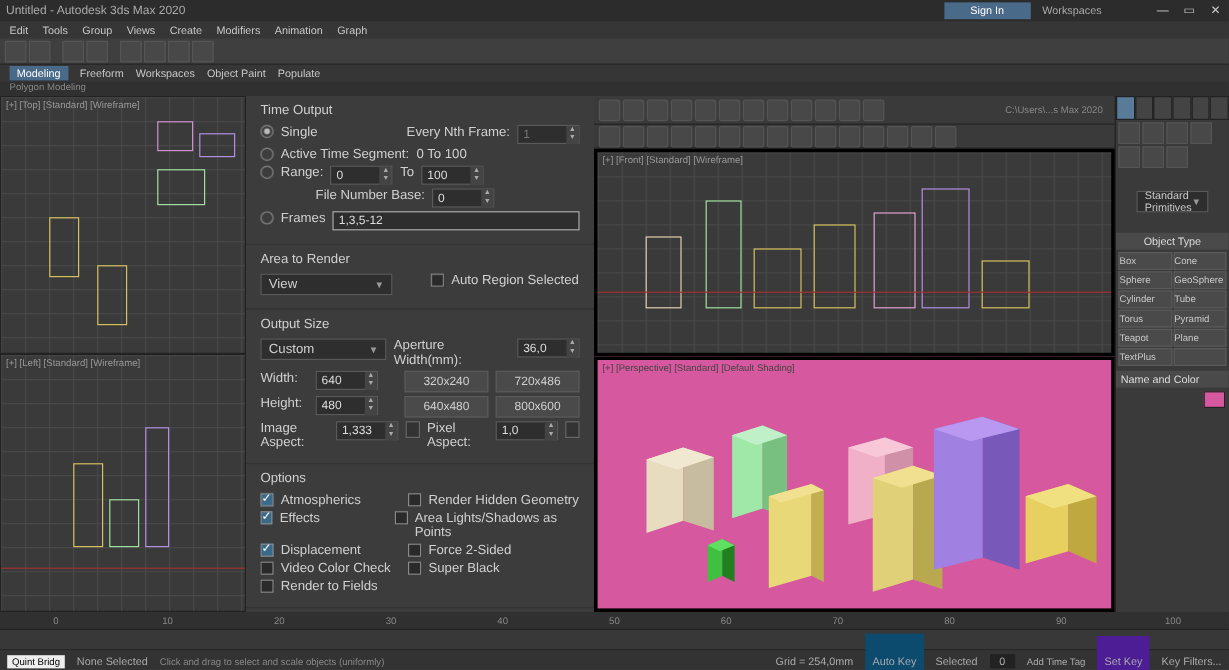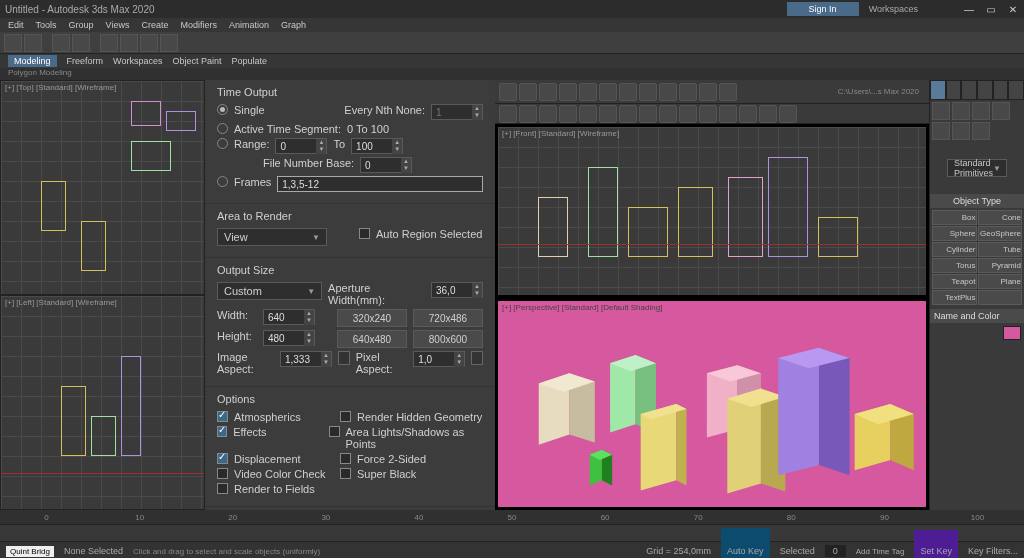--- a/index.html
+++ b/index.html
@@ -51,21 +51,21 @@
   .rvp.persp{background:#d6589f;}
   .rvp .lab{position:absolute;top:2px;left:4px;font-size:8px;color:#999;}
   
   .cmdpanel{width:95px;background:#3a3a3a;border-left:1px solid #222;}
   .cmdtabs{display:flex;height:20px;}
   .cmdtabs span{flex:1;border:1px solid #222;background:#444;}
   .cmdicons{display:flex;flex-wrap:wrap;padding:2px;gap:2px;}
   .cmdicons span{width:18px;height:18px;border:1px solid #555;background:#484848;}
   .rolltitle{background:#4a4a4a;color:#ddd;font-size:9px;padding:2px 4px;margin-top:2px;}
   .objgrid{display:grid;grid-template-columns:1fr 1fr;gap:1px;padding:2px;}
-  .objgrid span{background:#4a4a4a;border:1px solid #5a5a5a;font-size:8px;text-align:right;padding:2px 0;}
+  .objgrid span{background:#4a4a4a;border:1px solid #5a5a5a;font-size:8px;text-align:left;padding:2px 0;}
   .swatch{width:18px;height:14px;background:#d6589f;border:1px solid #222;margin:3px;float:right;}
   
   .timeline{height:14px;background:#303030;display:flex;align-items:center;font-size:8px;color:#888;}
   .timeline .tick{flex:1;text-align:center;}
   .trackbar{height:18px;background:#383838;border-top:1px solid #222;border-bottom:1px solid #222;display:flex;align-items:center;}
   .status{height:18px;background:#333;display:flex;align-items:center;font-size:9px;color:#aaa;gap:10px;padding:0 6px;}
   .status .box2{background:#eee;color:#000;padding:1px 4px;font-size:8px;}
 </style>
 </head>
 <body>
@@ -136,21 +136,21 @@
   </div>
 
   <div class="panel">
 
     <div class="section">
       <div class="sechead">Time Output</div>
       <div class="row">
         <span class="radio on"></span>
         <label>Single</label>
         <span style="flex:1"></span>
-        <label>Every Nth None:</label>
+        <label>Every Nth Frame:</label>
         <div class="spin">
             <input disabled="" style="color: rgb(119, 119, 119);" value="1">
             <div class="arrows">
               <span>▲</span>
               <span>▼</span>
             </div>
           </div>
       </div>
       <div class="row">
         <span class="radio"></span>

